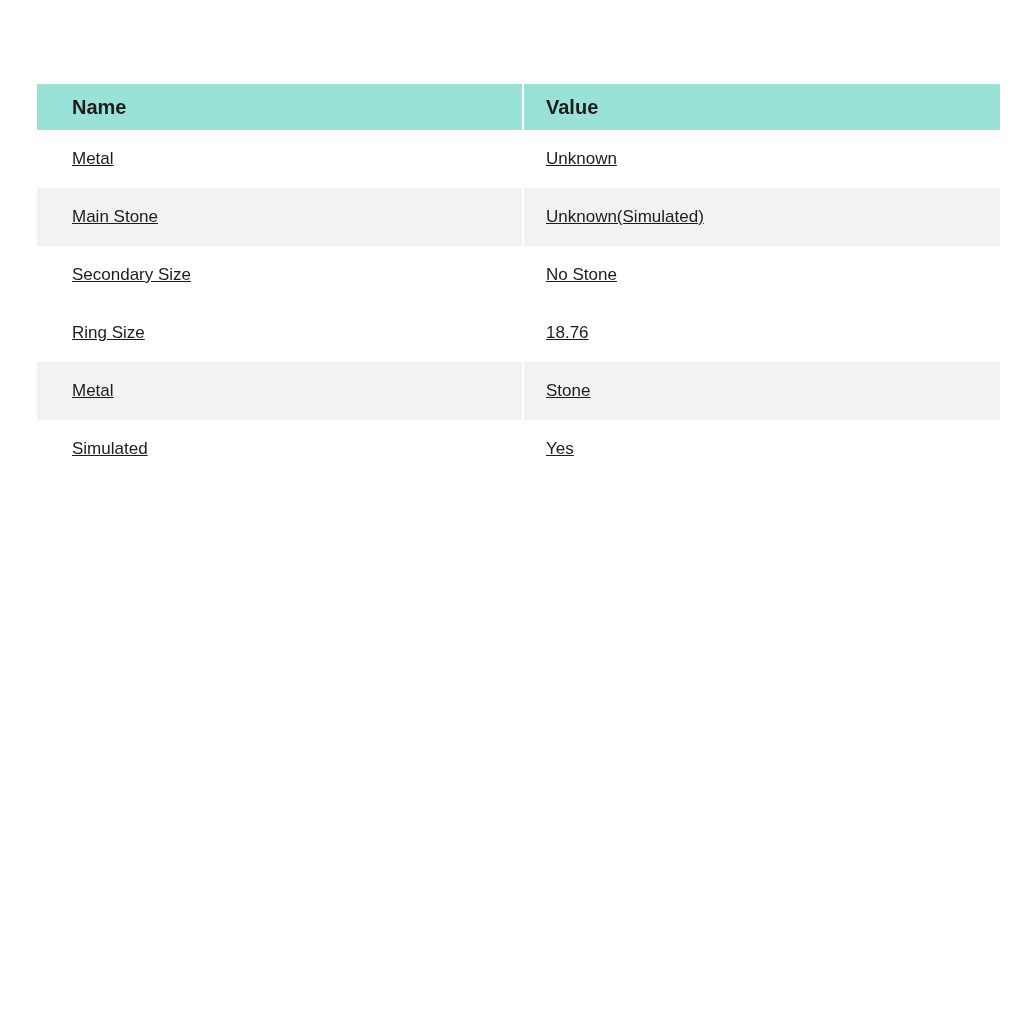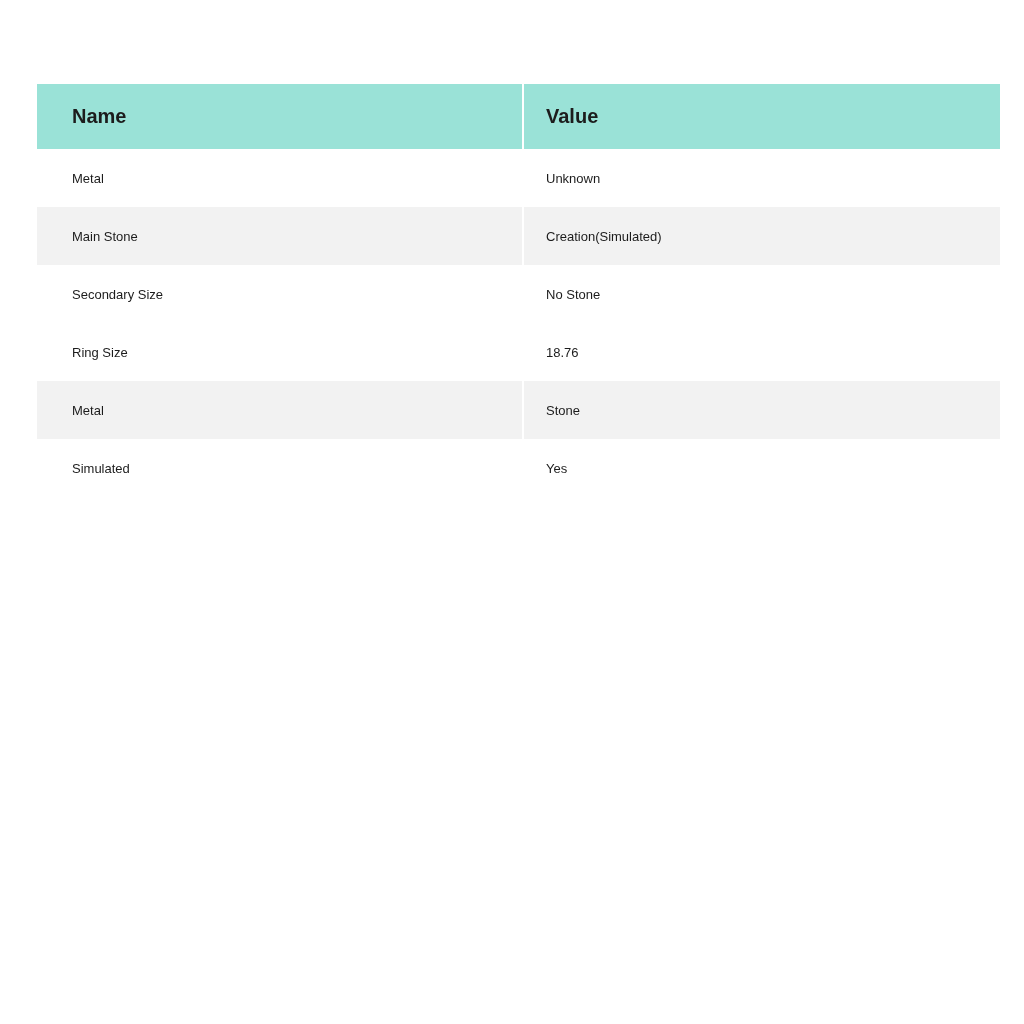--- a/index.html
+++ b/index.html
@@ -27,34 +27,35 @@
     left:37px;
     top:84px;
     width:963px;
     border-collapse:collapse;
     table-layout:fixed;
   }
   table.spec-table col.col-name{width:486px;}
   table.spec-table col.col-value{width:477px;}
   table.spec-table th{
     background:var(--header-bg);
-    height:65px;
+    height:46px;
     text-align:left;
     font-size:20px;
     font-weight:600;
     vertical-align:middle;
     padding:0 0 0 35px;
   }
   table.spec-table td{
     height:58px;
-    font-size:13px;
+    font-size:17px;
     font-weight:400;
     vertical-align:middle;
     padding:0 0 0 35px;
     background:#ffffff;
+    text-decoration:underline;
   }
   table.spec-table th:first-child,
   table.spec-table td:first-child{
     border-right:2px solid #ffffff;
   }
   table.spec-table th:last-child,
   table.spec-table td:last-child{
     padding-left:22px;
   }
   table.spec-table tr.alt td{
@@ -76,21 +77,21 @@
         <th>Value</th>
       </tr>
     </thead>
     <tbody id="rows">
         <tr>
           <td>Metal</td>
           <td>Unknown</td>
         </tr>
         <tr class="alt">
           <td>Main Stone</td>
-          <td>Creation(Simulated)</td>
+          <td>Unknown(Simulated)</td>
         </tr>
         <tr>
           <td>Secondary Size</td>
           <td>No Stone</td>
         </tr>
         <tr>
           <td>Ring Size</td>
           <td>18.76</td>
         </tr>
         <tr class="alt">

